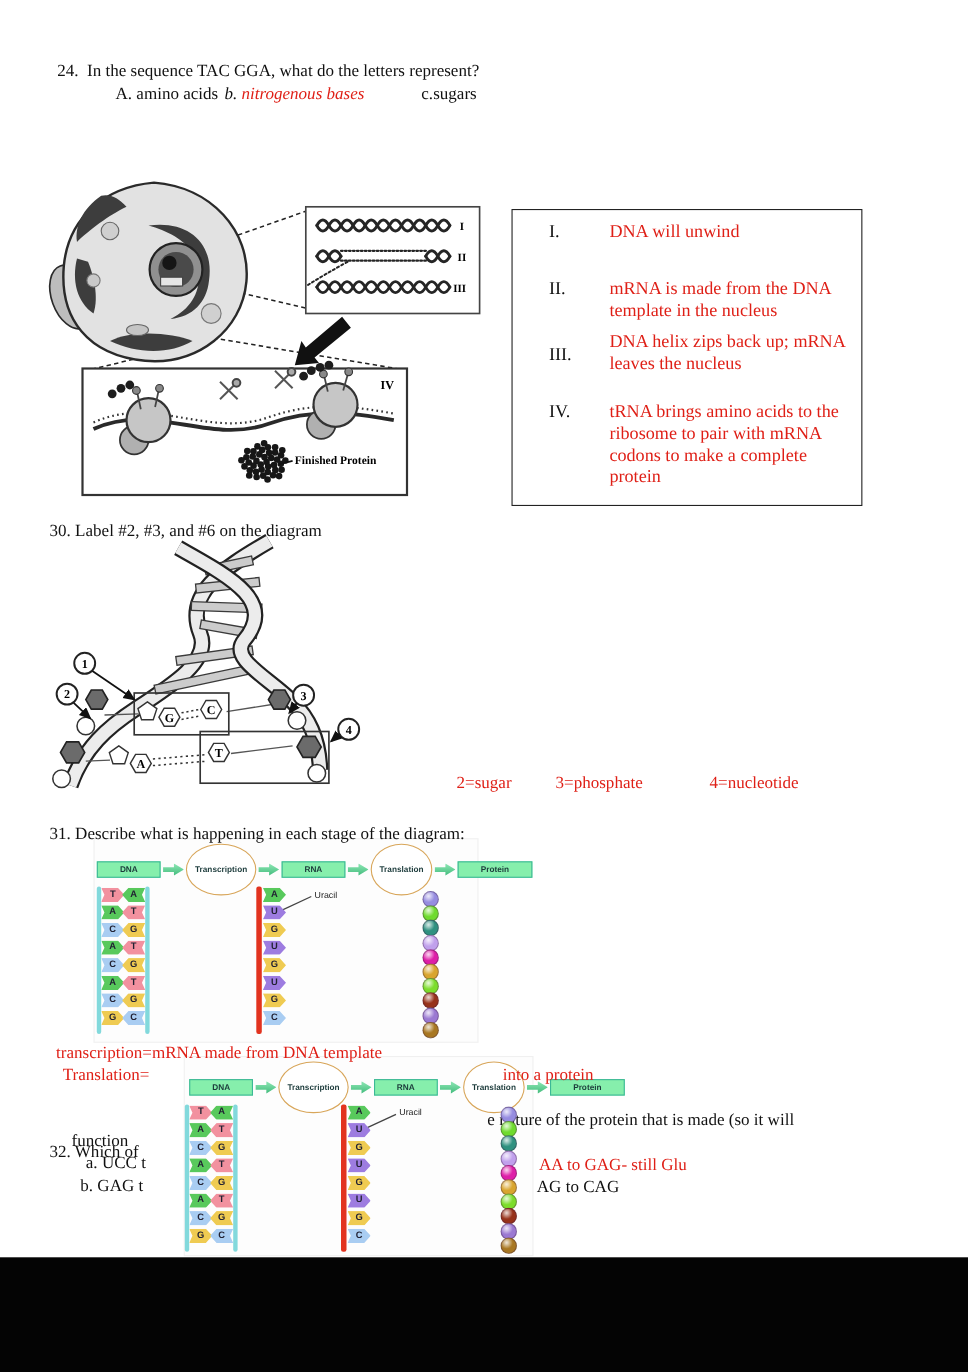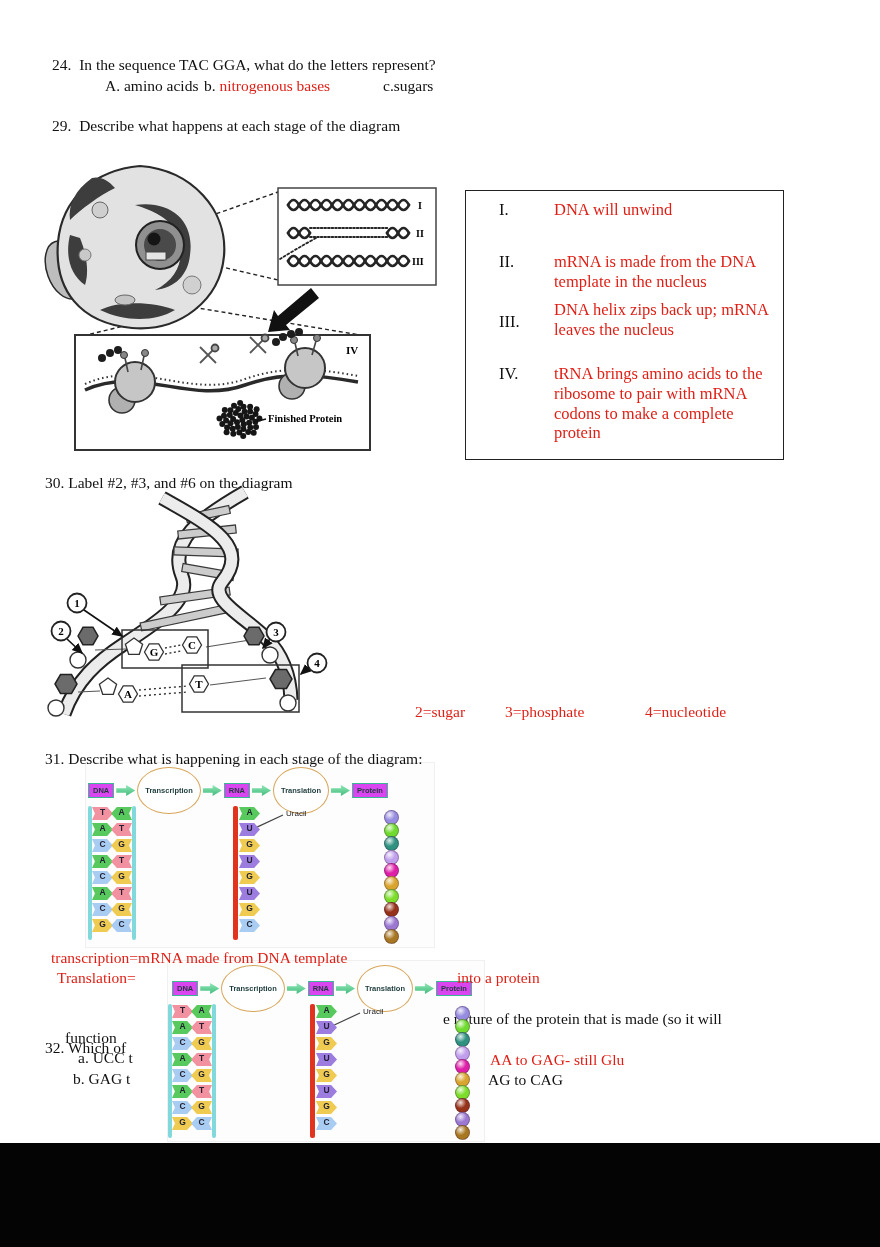--- a/index.html
+++ b/index.html
@@ -8,21 +8,21 @@
         font-family:"Liberation Serif", serif;color:var(--ink);}
   .abs{position:absolute;}
   .txt{font-size:15.5px;white-space:nowrap;z-index:2;}
   .red{color:var(--red);}
   
   #answer-box{left:465px;top:190px;width:317px;height:268px;border:1.6px solid #222;background:#fff;}
   .abox-num{position:absolute;left:33px;width:44px;font-size:16.5px;color:#111;}
   .abox-text{position:absolute;left:88px;width:218px;font-size:16.5px;line-height:1.2;color:var(--red);}
   
   .flow{display:flex;align-items:center;z-index:3;}
-  .flow .fbox{border:1.5px solid #3cb896;background:#d946ef;padding:2px 4px;font:bold 7.5px "Liberation Sans",sans-serif;color:#1c3b3b;white-space:nowrap;}
+  .flow .fbox{border:1.5px solid #3cb896;background:#86efac;padding:2px 20px;font:bold 7.5px "Liberation Sans",sans-serif;color:#1c3b3b;white-space:nowrap;}
   .flow .foval{border:1.5px solid #d8a65a;background:#fff;border-radius:50%;padding:18px 7px;font:bold 7.5px "Liberation Sans",sans-serif;color:#1c3b3b;white-space:nowrap;}
   .flow .farrow{width:19px;height:12px;margin:0 2px;background:linear-gradient(180deg,#8fe7b5,#3cb878);
      clip-path:polygon(0 32%,52% 32%,52% 4%,100% 50%,52% 96%,52% 68%,0 68%);}
   
   .bar{position:absolute;width:4px;border-radius:2px;z-index:3;}
   .flag{position:absolute;width:21px;height:13px;line-height:13px;text-align:center;
         font:bold 8.5px "Liberation Sans",sans-serif;color:#223;z-index:3;}
   .fr{clip-path:polygon(0 0,72% 0,100% 50%,72% 100%,0 100%,14% 50%);}
   .fl{clip-path:polygon(100% 0,28% 0,0 50%,28% 100%,100% 100%,86% 50%);}
   .bead{position:absolute;width:13px;height:13px;border-radius:50%;z-index:4;
@@ -36,29 +36,25 @@
 </head>
 <body>
 
 <div id="page">
 
   <div class="abs txt" style="left:52px;top:56px;">
     <span>24.</span>&nbsp;
     <span>In the sequence TAC GGA, what do the letters represent?</span>
   </div>
   <div class="abs txt" style="left:105px;top:77px;">A. amino acids</div>
-  <div class="abs txt" style="left:204px;top:77px;">
+  <div class="abs txt" style="left:204px;top:77px;font-style:italic;">
     <span>b. </span><span class="red">nitrogenous bases</span>
   </div>
   <div class="abs txt" style="left:383px;top:77px;">c.sugars</div>
 
-  <div class="abs txt" style="left:52px;top:117px;">
-    <span>29.</span>&nbsp;
-    <span>Describe what happens at each stage of the diagram</span>
-  </div>
 
   <svg class="abs" style="left:40px;top:160px;" width="420" height="300" viewBox="0 0 420 300">
     <defs>
       <marker id="ah" markerWidth="8" markerHeight="8" refX="6" refY="3" orient="auto">
         <path d="M0,0 L7,3 L0,6 Z" fill="#111"></path>
       </marker>
     </defs>
 
     <g stroke="#222" stroke-width="1.4" stroke-dasharray="4,3">
       <line x1="150" y1="63" x2="238" y2="32"></line>

